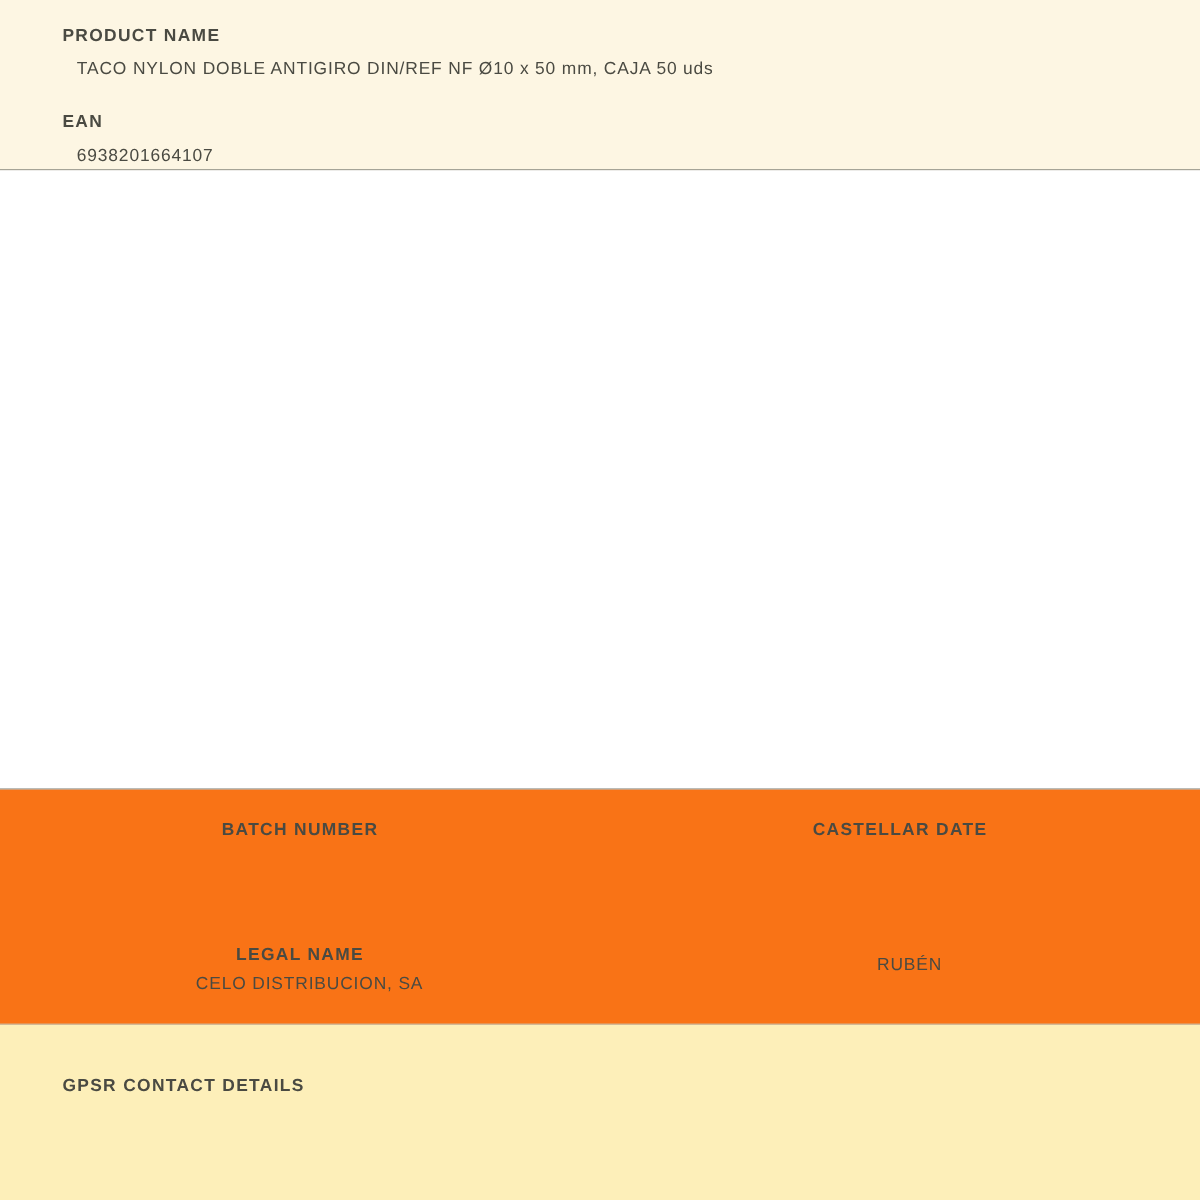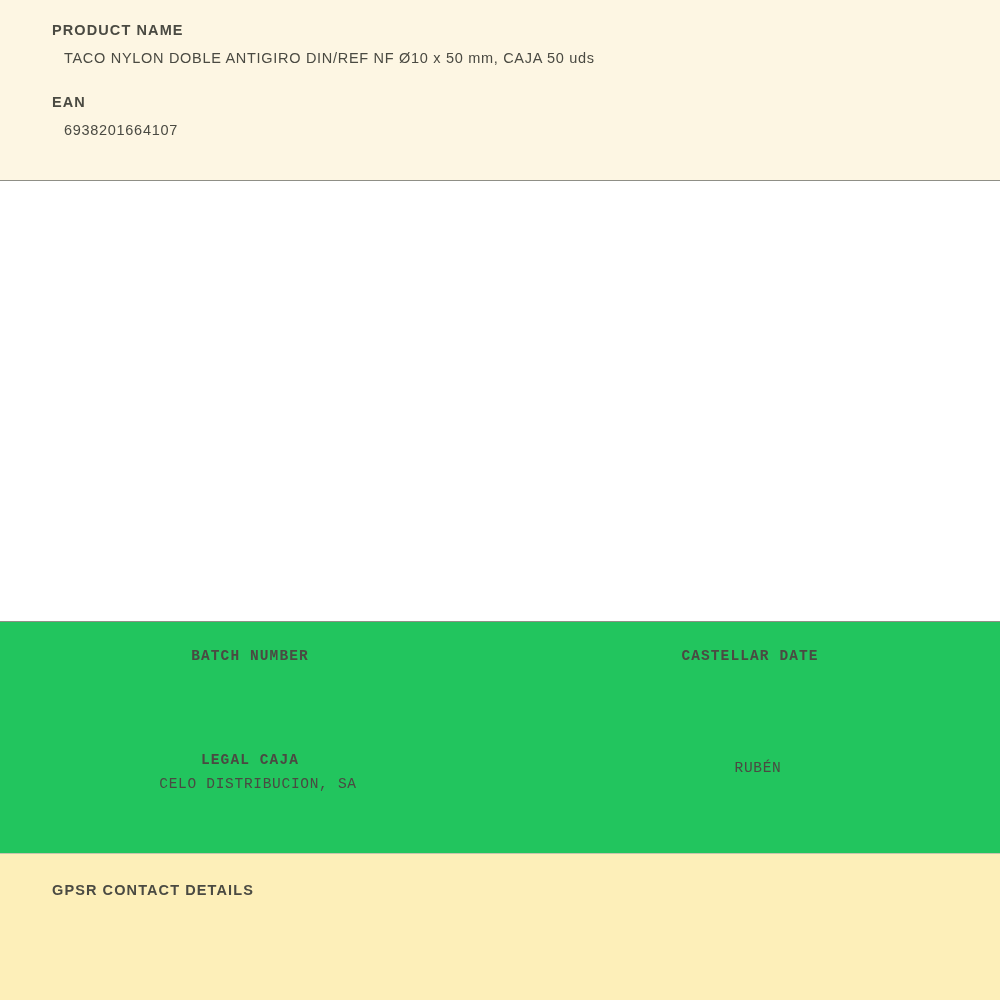--- a/index.html
+++ b/index.html
@@ -21,21 +21,21 @@
     display: flex;
     flex-direction: column;
   }
 
   
   .top-section {
     background: #fdf6e3;
     padding: 22px 52px 18px 52px;
     box-sizing: border-box;
     border-bottom: 1px solid #8f8f86;
-    height: 181px;
+    height: 142px;
   }
   .field-label {
     font-size: 14.5px;
     font-weight: bold;
     letter-spacing: 1.1px;
     color: #4a4a42;
     margin: 0 0 9px 0;
   }
   .field-value {
     font-size: 14.5px;
@@ -49,27 +49,26 @@
 
   
   .middle-blank {
     background: #ffffff;
     flex: 1 1 auto;
     border-bottom: 1px solid #8f8f86;
   }
 
   
   .mid-section {
-    background: #22c55e;
-    height: 232px;
+    background: #f97316;
+    height: 196px;
     box-sizing: border-box;
     padding: 26px 0 0 0;
     border-bottom: 1px solid #c9c4ad;
     position: relative;
-    font-family: Liberation Mono, monospace;
   }
   .two-col {
     display: flex;
     width: 100%;
   }
   .col {
     width: 50%;
     text-align: center;
   }
   .col-head {
@@ -88,21 +87,21 @@
   }
   .row-two {
     margin-top: 64px;
   }
 
   
   .footer {
     background: #fdefb9;
     height: 146px;
     box-sizing: border-box;
-    padding: 28px 52px 0 52px;
+    padding: 43px 52px 0 52px;
     display: flex;
     justify-content: space-between;
     align-items: flex-start;
   }
   .footer-label {
     font-size: 14.5px;
     font-weight: bold;
     letter-spacing: 1.1px;
     color: #4a4a42;
     white-space: nowrap;
@@ -142,21 +141,21 @@
         <p class="col-head">BATCH NUMBER</p>
         <p class="col-val"></p>
       </div>
       <div class="col">
         <p class="col-head">CASTELLAR DATE</p>
         <p class="col-val"></p>
       </div>
     </div>
     <div class="two-col row-two">
       <div class="col">
-        <p class="col-head">LEGAL CAJA</p>
+        <p class="col-head">LEGAL NAME</p>
         <p class="col-val">CELO DISTRIBUCION, SA</p>
       </div>
       <div class="col">
         <p class="col-val">RUBÉN</p>
       </div>
     </div>
   </div>
 
   <div class="footer">
     <div class="footer-label">GPSR CONTACT DETAILS</div>

